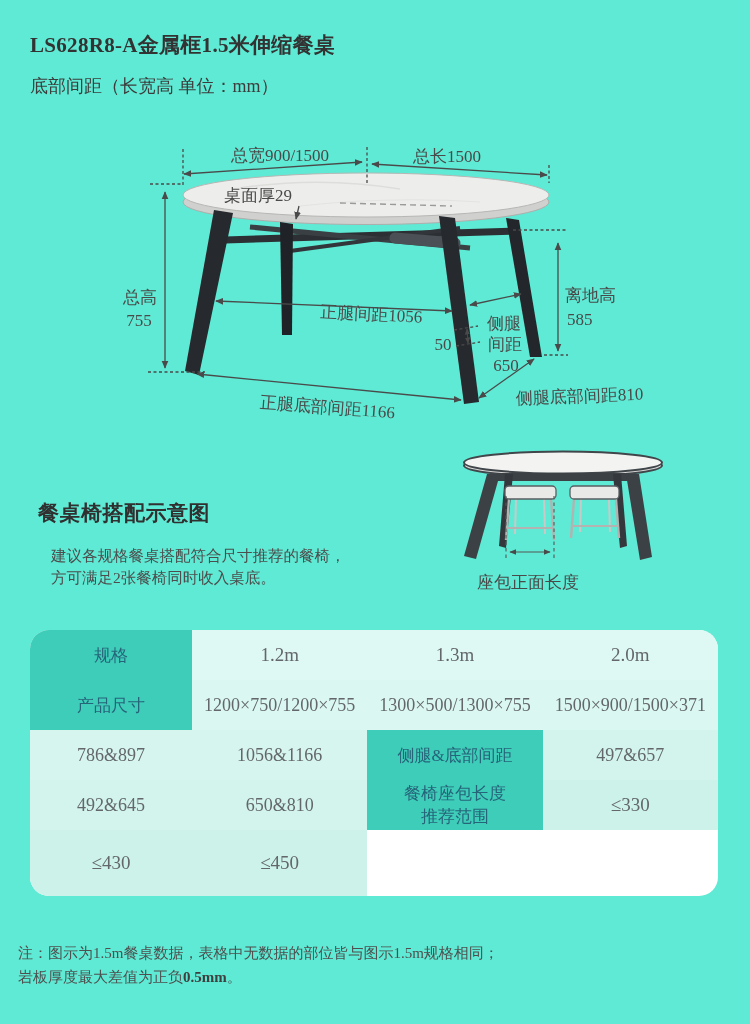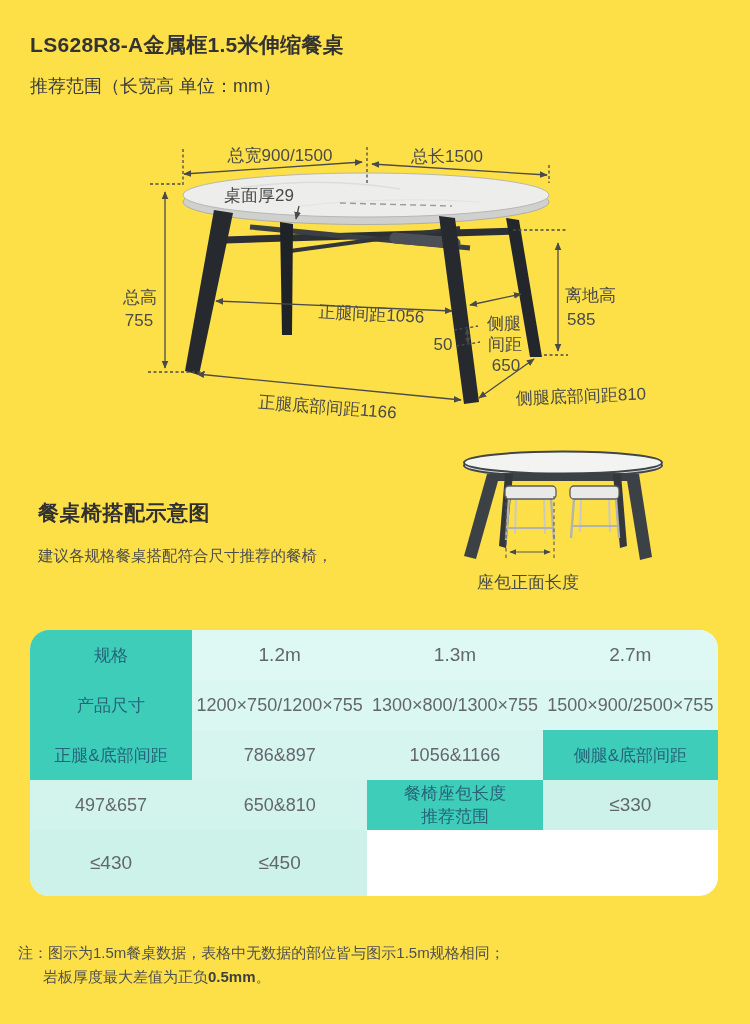--- a/index.html
+++ b/index.html
@@ -1,46 +1,46 @@
 <!DOCTYPE html>
 <html><head>
 <meta charset="utf-8">
 <style>
   html,body{margin:0;padding:0;background:#fff;}
-  .page{position:relative;width:750px;height:1024px;background:#fde047;overflow:hidden;
-        font-family:Liberation Sans, sans-serif;color:#333;}
+  .page{position:relative;width:750px;height:1024px;background:#5eead4;overflow:hidden;
+        font-family:Liberation Serif, serif;color:#333;}
   .abs{position:absolute;}
   .title{left:30px;top:31px;font-size:21px;font-weight:bold;color:#333;letter-spacing:.3px;}
   .subtitle{left:30px;top:74px;font-size:18px;color:#3c3c3c;}
   .pair-heading{left:38px;top:499px;font-size:21px;font-weight:bold;color:#303030;letter-spacing:.5px;}
-  .pair-desc{left:38px;top:545px;font-size:15.5px;line-height:22px;color:#4d4d4d;}
+  .pair-desc{left:51px;top:545px;font-size:15.5px;line-height:22px;color:#4d4d4d;}
   #diagram{left:0;top:130px;width:750px;height:470px;}
   .dimtext{font-size:17px;fill:#4a4a4a;}
   .spec-table{left:30px;top:630px;width:688px;display:grid;
       grid-template-columns:162px 1fr 1fr 1fr;grid-template-rows:50px 50px 50px 50px 66px;
       gap:0;background:#ffffff;border-radius:19px;overflow:hidden;}
   .cell{display:flex;align-items:center;justify-content:center;text-align:center;}
   .lbl{background:#3ecdb9;color:#266479;font-size:17px;font-weight:500;line-height:23px;flex-direction:column;}
   .val{color:#63676b;font-size:18px;}
   .r1{background:#def8f3;font-size:19px;}
   .r2{background:#daf7f1;font-size:18px;letter-spacing:0;}
   .r3{background:#d6f5ef;}
   .r4{background:#d2f4ec;}
   .r5{background:#cdf2e9;font-size:19px;}
   .notes{left:18px;top:941px;font-size:15px;line-height:24px;color:#4f4f4f;}
-  .notes .l2{margin-left:25px;}
+  .notes .l2{}
   .notes b{color:#3f3f3f;}
 </style>
 </head>
 <body>
 
 <div class="page">
 
   <div class="abs title">LS628R8-A金属框1.5米伸缩餐桌</div>
-  <div class="abs subtitle">推荐范围（长宽高 单位：mm）</div>
+  <div class="abs subtitle">底部间距（长宽高 单位：mm）</div>
 
   <svg id="diagram" class="abs" viewBox="0 130 750 470">
     <defs>
       <marker id="ah" viewBox="0 0 10 10" refX="8.5" refY="5" markerWidth="6.5" markerHeight="6.5" orient="auto-start-reverse">
         <path d="M0,1 L9.5,5 L0,9 Z" fill="#4a4a4a"></path>
       </marker>
     </defs>
 
     <g>
       <ellipse cx="366" cy="202" rx="183" ry="22.5" fill="#d0d0ce" stroke="#aeaeac" stroke-width="1"></ellipse>
@@ -130,39 +130,40 @@
         <path d="M554,496 V560" stroke-dasharray="3.5,3"></path>
         <path d="M510,552 L550,552" marker-start="url(#ah)" marker-end="url(#ah)"></path>
       </g>
       <text class="dimtext" x="477" y="588" font-size="16.5">座包正面长度</text>
     </g>
   </svg>
 
   <div class="abs pair-heading">餐桌椅搭配示意图</div>
   <div class="abs pair-desc">
     <div>建议各规格餐桌搭配符合尺寸推荐的餐椅，</div>
+    <div>方可满足2张餐椅同时收入桌底。</div>
   </div>
 
   <div class="abs spec-table">
     <div class="cell lbl">规格</div>
     <div class="cell val r1">1.2m</div>
     <div class="cell val r1">1.3m</div>
-    <div class="cell val r1">2.7m</div>
+    <div class="cell val r1">2.0m</div>
 
     <div class="cell lbl">产品尺寸</div>
     <div class="cell val r2">1200×750/1200×755</div>
-    <div class="cell val r2">1300×800/1300×755</div>
-    <div class="cell val r2">1500×900/2500×755</div>
+    <div class="cell val r2">1300×500/1300×755</div>
+    <div class="cell val r2">1500×900/1500×371</div>
 
-    <div class="cell lbl">正腿&amp;底部间距</div>
     <div class="cell val r3">786&amp;897</div>
     <div class="cell val r3">1056&amp;1166</div>
 
     <div class="cell lbl">侧腿&amp;底部间距</div>
     <div class="cell val r4">497&amp;657</div>
+    <div class="cell val r4">492&amp;645</div>
     <div class="cell val r4">650&amp;810</div>
 
     <div class="cell lbl">
       <span>餐椅座包长度</span>
       <span>推荐范围</span>
     </div>
     <div class="cell val r5">≤330</div>
     <div class="cell val r5">≤430</div>
     <div class="cell val r5">≤450</div>
   </div>

